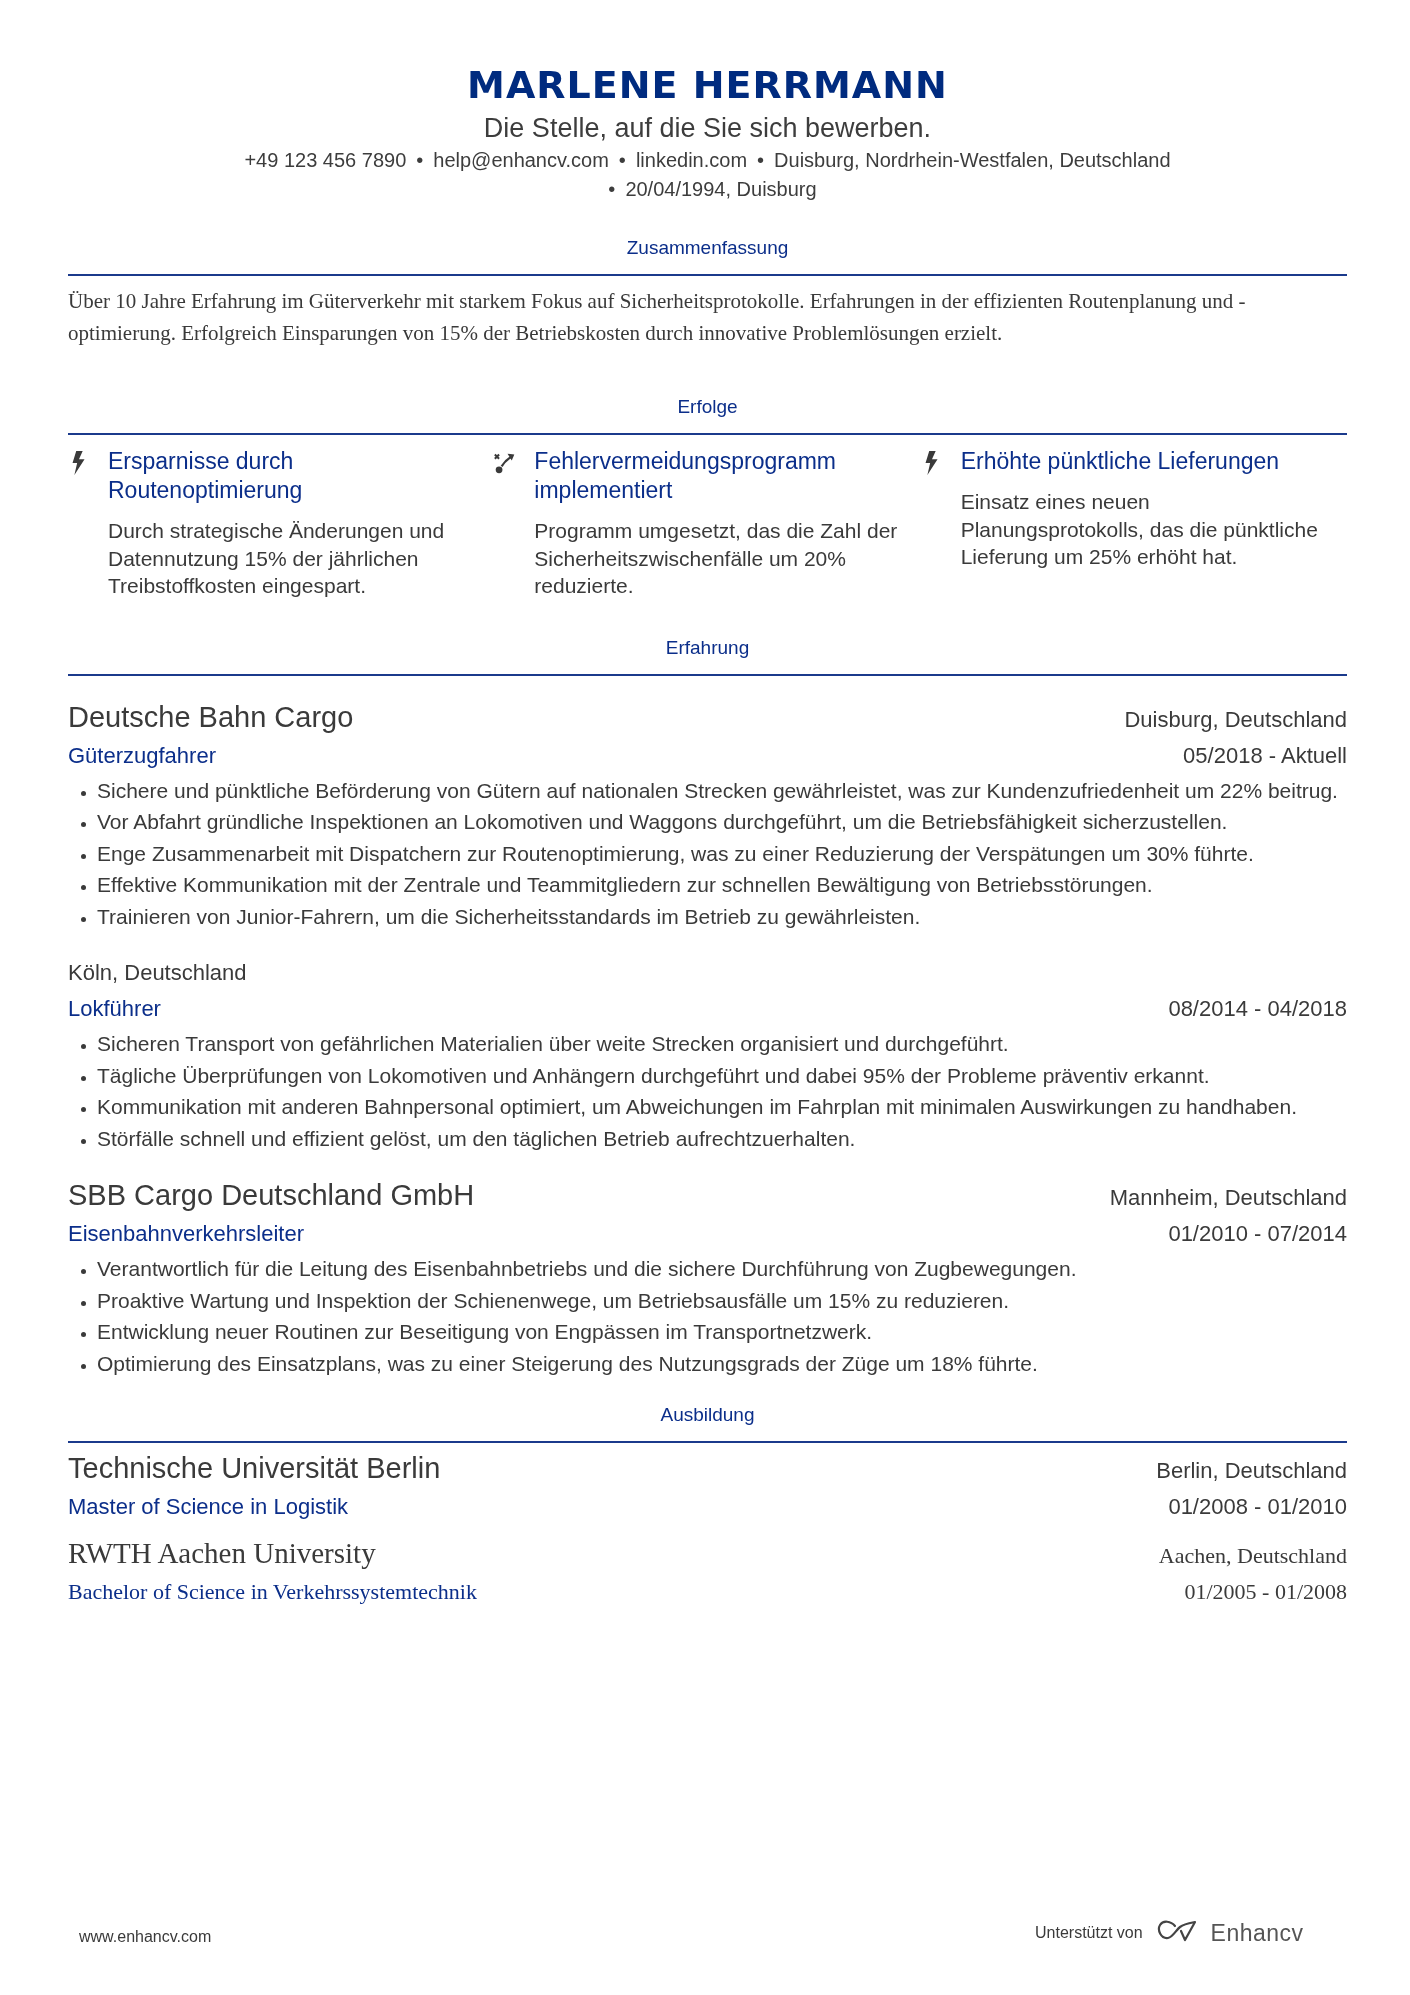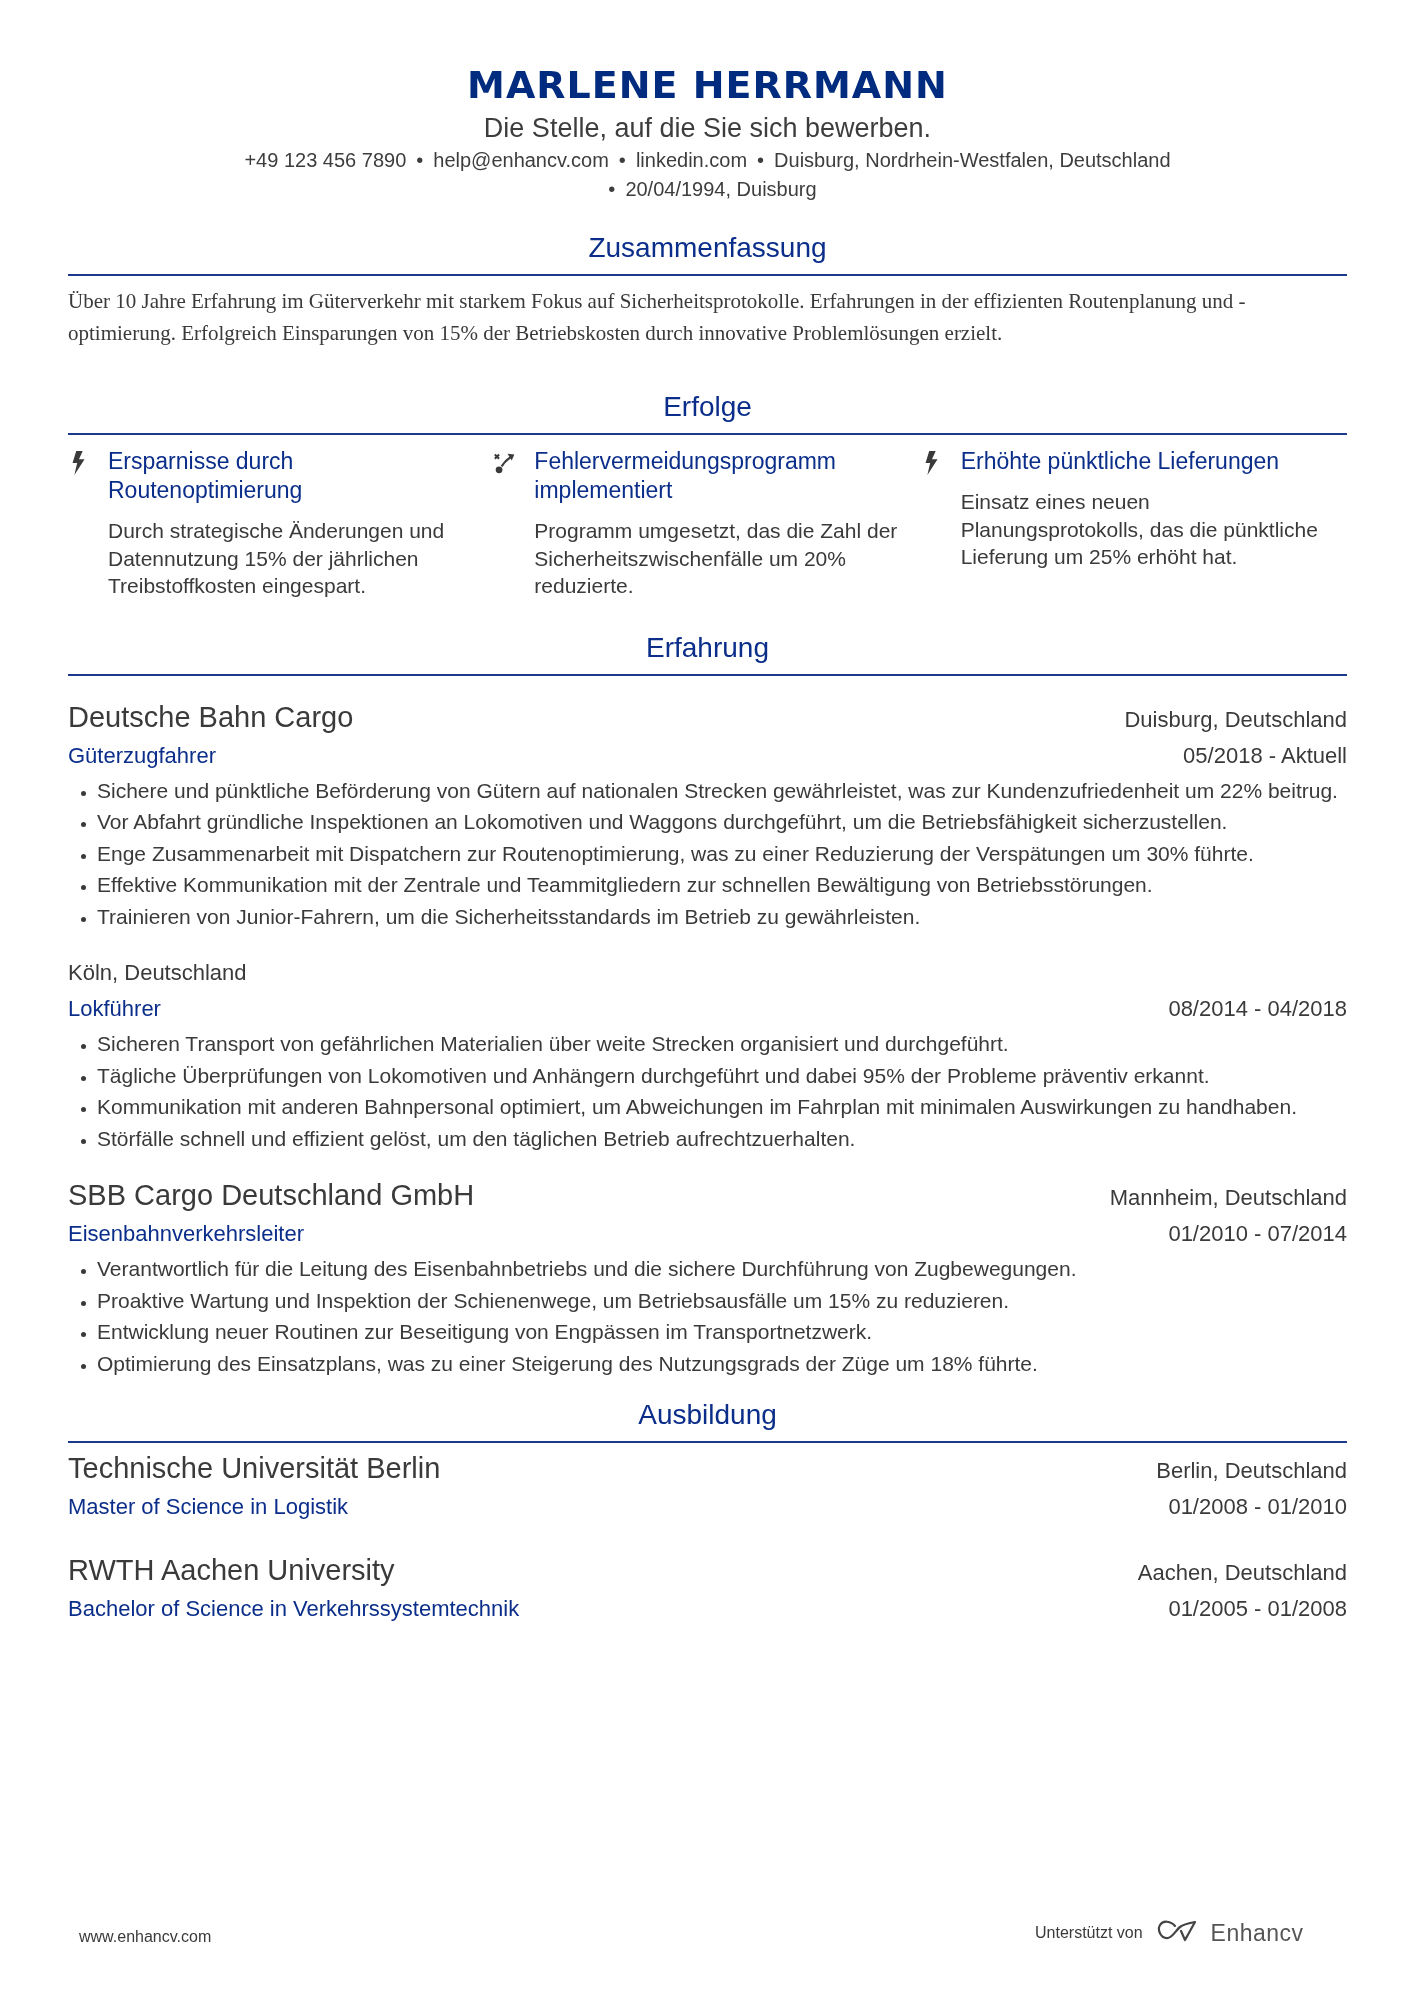--- a/index.html
+++ b/index.html
@@ -10,21 +10,21 @@
     .page { position: absolute; left: 68px; right: 63px; top: 0; }
     .header { text-align: center; padding-top: 62px; }
     .name {
       font-family: "DejaVu Sans", sans-serif; font-weight: bold; color: #002B7F;
       font-size: 38px; letter-spacing: 1px; line-height: 46px; margin: 0;
     }
     .title { font-size: 27px; color: #3d3d3d; line-height: 36px; margin-top: 2px; }
     .contact { font-size: 20px; color: #3d3d3d; line-height: 29px; }
     .contact .sep { margin: 0 10px; }
     .section-head {
-      text-align: center; color: #0b2e8a; font-size: 28px; line-height: 36px;
+      text-align: center; color: #0b2e8a; font-size: 19px; line-height: 36px;
       border-bottom: 2px solid #1b3a8c; padding-bottom: 8px;
     }
     .summary-head { margin-top: 26px; }
     .summary { font-size: 21px; line-height: 31.5px; color: #3a3a3a; margin-top: 10px; font-family: Liberation Serif, serif; }
     .achv-head { margin-top: 40px; }
     .achv-grid { display: flex; margin-top: 12px; }
     .achv { flex: 1; display: flex; padding-right: 20px; }
     .achv .icon { width: 40px; flex: none; padding-top: 4px; }
     .achv .icon svg { width: 22px; height: 24px; }
     .achv .a-title { color: #0b2e8a; font-size: 23px; line-height: 29px; }
@@ -34,21 +34,21 @@
     .entry-row { display: flex; justify-content: space-between; align-items: baseline; }
     .company { font-size: 29px; color: #3a3a3a; line-height: 38px; }
     .loc { font-size: 22px; color: #3a3a3a; line-height: 38px; }
     .role { font-size: 22px; color: #0b2e8a; line-height: 34px; }
     .date { font-size: 22px; color: #3a3a3a; line-height: 34px; }
     ul.bullets { margin: 2px 0 0 0; padding: 0 0 0 29px; }
     ul.bullets li { font-size: 21px; line-height: 31.5px; color: #3a3a3a; padding-left: 0; }
     ul.bullets li::marker { font-size: 16px; }
     .edu-head { margin-top: 18px; }
     .edu-entry { margin-top: 6px; }
-    .edu-entry + .edu-entry { margin-top: 27px; }
+    .edu-entry + .edu-entry { margin-top: 10px; font-family: Liberation Serif, serif; }
     .footer-left {
       position: absolute; left: 79px; top: 1928px; font-size: 16px; color: #3a3a3a;
     }
     .footer-right {
       position: absolute; left: 1035px; top: 1918px; display: flex; align-items: center;
       font-size: 16px; color: #3a3a3a; justify-content: flex-end;
     }
     .footer-right .logo-mark { margin: 0 10px 0 12px; }
     .footer-right .brand { font-size: 23px; color: #555; letter-spacing: 0.5px; }
   </style>

